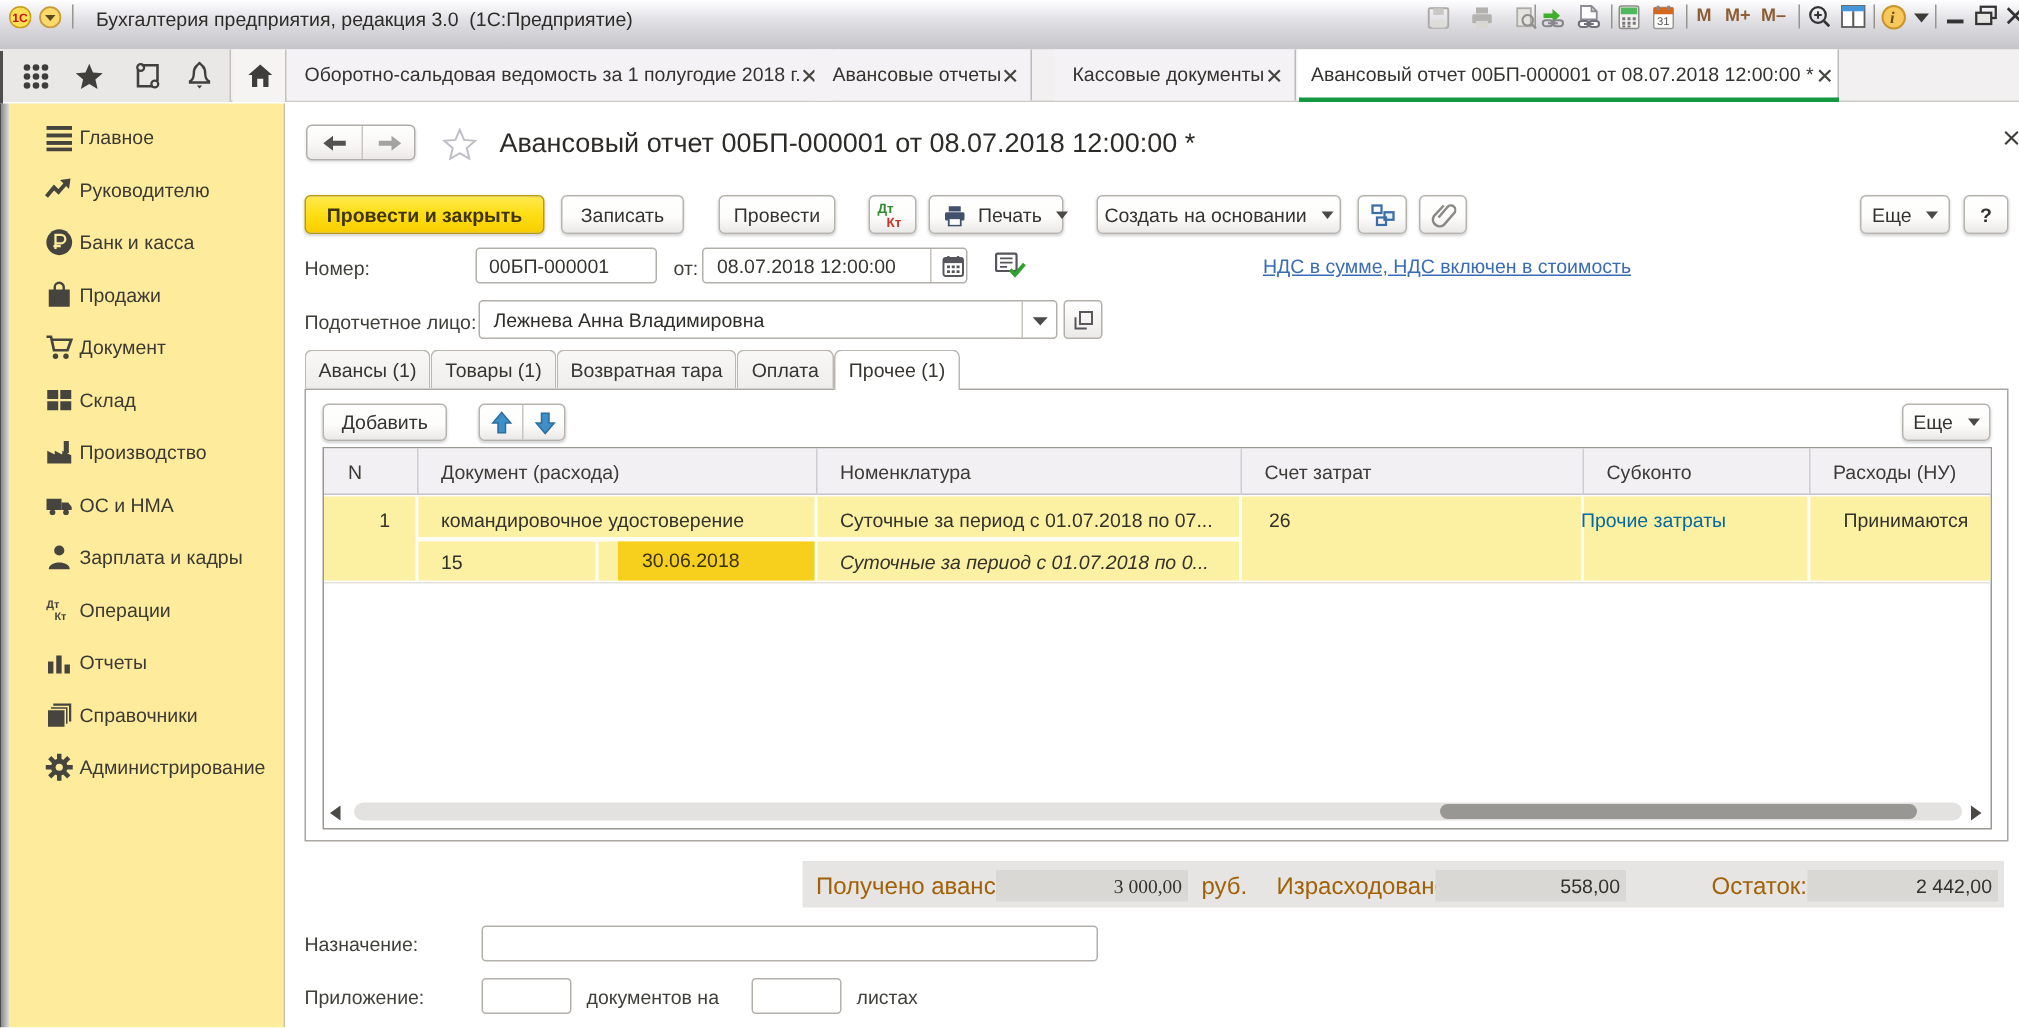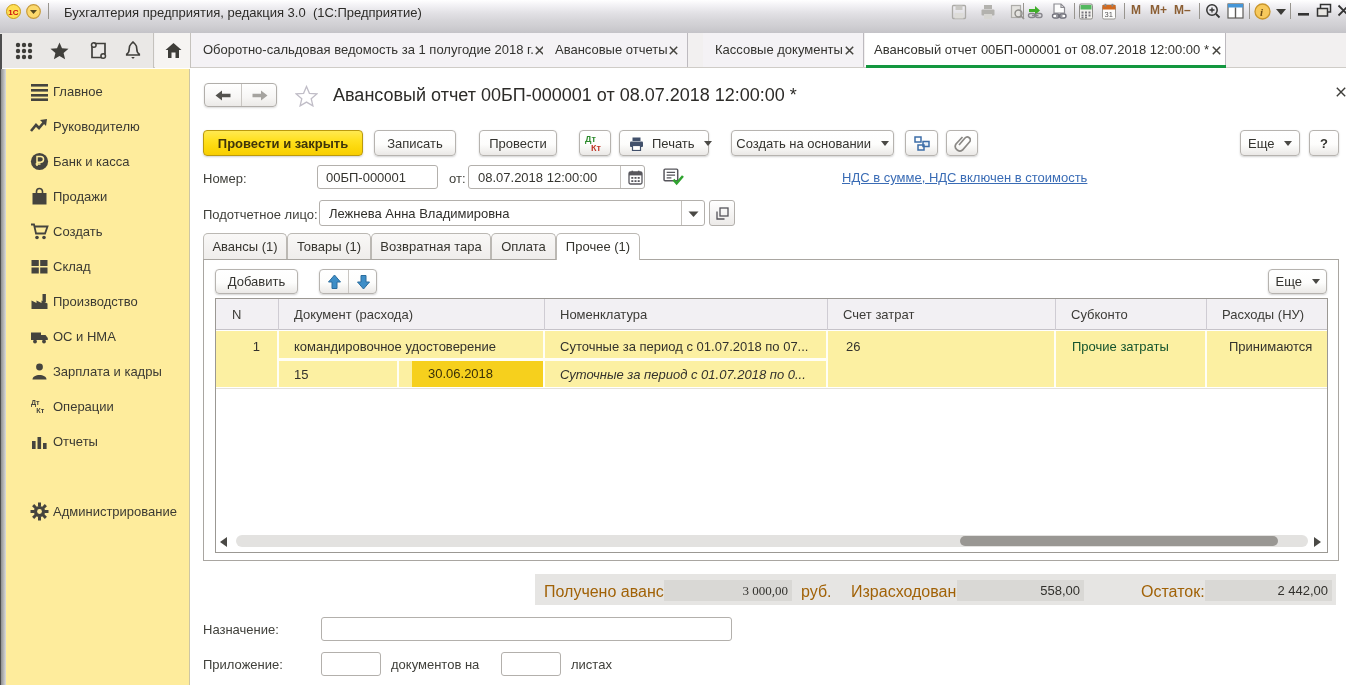--- a/index.html
+++ b/index.html
@@ -265,21 +265,21 @@
         <path d="M6.5 9 L6.5 4.5 A3 3 0 0 1 12.5 4.5 L12.5 9" stroke="#45443e" stroke-width="1.6" fill="none"></path>
       </svg>
       <span class="mlab">Продажи</span>
     </div>
   <div class="mitem" style="top:144.5px;">
       <svg class="mic" viewBox="0 0 19 19">
         <path d="M1 2.5 L4 2.5 L6 11.5 L15 11.5 L17.5 4.5 L5 4.5" stroke="#45443e" stroke-width="1.8" fill="none"></path>
         <circle cx="7" cy="15.5" r="1.8" fill="#45443e"></circle>
         <circle cx="14" cy="15.5" r="1.8" fill="#45443e"></circle>
       </svg>
-      <span class="mlab">Создать</span>
+      <span class="mlab">Документ</span>
     </div>
   <div class="mitem" style="top:179.5px;padding-left:48px;">
       <svg class="mic" viewBox="0 0 19 19">
         <g fill="#45443e">
           <rect x="1.5" y="3" width="7.3" height="6"></rect>
           <rect x="10.2" y="3" width="7.3" height="6"></rect>
           <rect x="1.5" y="10.5" width="7.3" height="6"></rect>
           <rect x="10.2" y="10.5" width="7.3" height="6"></rect>
         </g>
       </svg>
@@ -317,20 +317,28 @@
     </div>
   <div class="mitem" style="top:354.5px;">
       <svg class="mic" viewBox="0 0 19 19">
         <g fill="#45443e">
           <rect x="2" y="9" width="3.6" height="8"></rect>
           <rect x="7.5" y="5" width="3.6" height="12"></rect>
           <rect x="13" y="11" width="3.6" height="6"></rect>
         </g>
       </svg>
       <span class="mlab">Отчеты</span>
+    </div>
+  <div class="mitem" style="top:389.5px;">
+      <svg class="mic" viewBox="0 0 19 19">
+        <rect x="5.5" y="2" width="12" height="12" fill="#45443e"></rect>
+        <rect x="3.5" y="4" width="12" height="12" fill="#45443e" stroke="#feec9c" stroke-width="1"></rect>
+        <rect x="1.5" y="6" width="12" height="12" fill="#45443e" stroke="#feec9c" stroke-width="1"></rect>
+      </svg>
+      <span class="mlab">Справочники</span>
     </div>
   <div class="mitem" style="top:424.5px;">
       <svg class="mic" viewBox="0 0 19 19">
         <g fill="#45443e">
           <circle cx="9.5" cy="9.5" r="5.6"></circle>
           <g>
             <rect x="8" y="0.5" width="3" height="4"></rect>
             <rect x="8" y="14.5" width="3" height="4"></rect>
             <rect x="0.5" y="8" width="4" height="3"></rect>
             <rect x="14.5" y="8" width="4" height="3"></rect>
@@ -527,21 +535,21 @@
   <div class="abs" style="left:989px;top:32px;width:2px;height:56px;background:#fffef5;"></div>
   <div class="abs" style="left:62px;top:59px;width:549px;height:2.5px;background:#fffef5;"></div>
   <div class="abs" style="left:181px;top:61px;width:2px;height:27px;background:#fffef5;"></div>
 
   <div class="abs" style="left:196px;top:61.5px;width:131px;height:26px;background:#f6d01d;"></div>
 
   <div class="abs" style="left:0px;top:40px;width:44px;text-align:right;color:#33322d;">1</div>
   <div class="abs" style="left:78px;top:40px;color:#33322d;">командировочное удостоверение</div>
   <div class="abs" style="left:344px;top:40px;color:#33322d;">Суточные за период с 01.07.2018 по 07...</div>
   <div class="abs" style="left:630px;top:40px;color:#33322d;">26</div>
-  <div class="abs" style="left:856px;top:40px;color:#14532d;text-align:right;">Прочие затраты</div>
+  <div class="abs" style="left:838px;top:40px;color:#0369a1;text-align:right;">Прочие затраты</div>
   <div class="abs" style="left:1013px;top:40px;color:#33322d;">Принимаются</div>
   <div class="abs" style="left:78px;top:68px;color:#33322d;">15</div>
   <div class="abs" style="left:212px;top:67px;color:#3a3008;">30.06.2018</div>
   <div class="abs" style="left:344px;top:68px;color:#33322d;font-style:italic;">Суточные за период с 01.07.2018 по 0...</div>
 
   <div class="abs" style="left:4px;top:238px;width:0;height:0;border-top:5px solid transparent;border-bottom:5px solid transparent;border-right:7px solid #4a4945;"></div>
   <div class="abs" style="left:20px;top:236px;width:1072px;height:12px;background:#e3e2e0;border-radius:6px;"></div>
   <div class="abs" style="left:744px;top:237px;width:318px;height:10px;background:#999793;border-radius:5px;"></div>
   <div class="abs" style="left:1098px;top:238px;width:0;height:0;border-top:5px solid transparent;border-bottom:5px solid transparent;border-left:7px solid #4a4945;"></div>
 </div>

